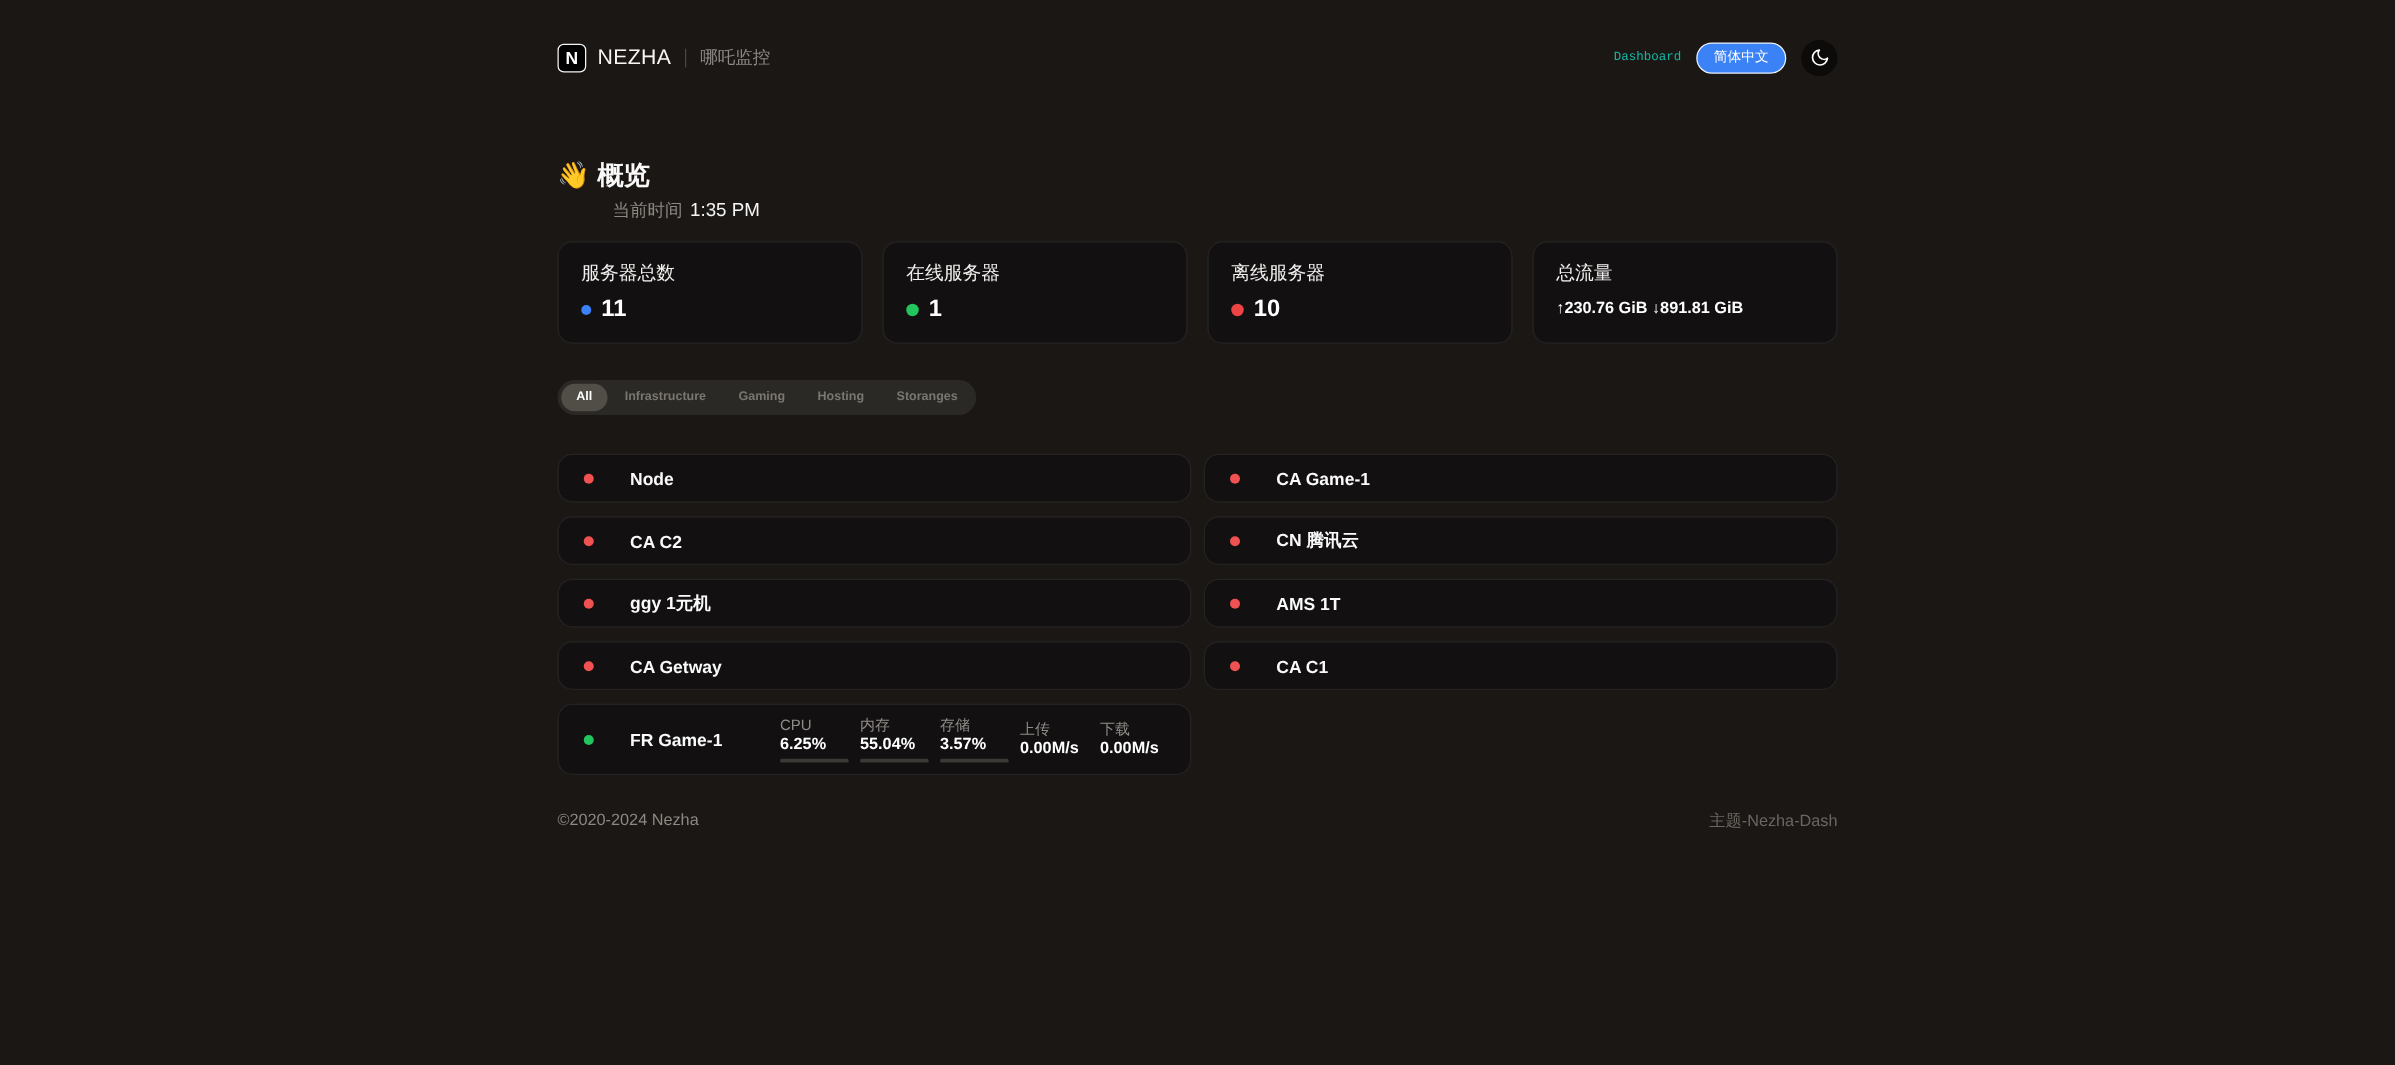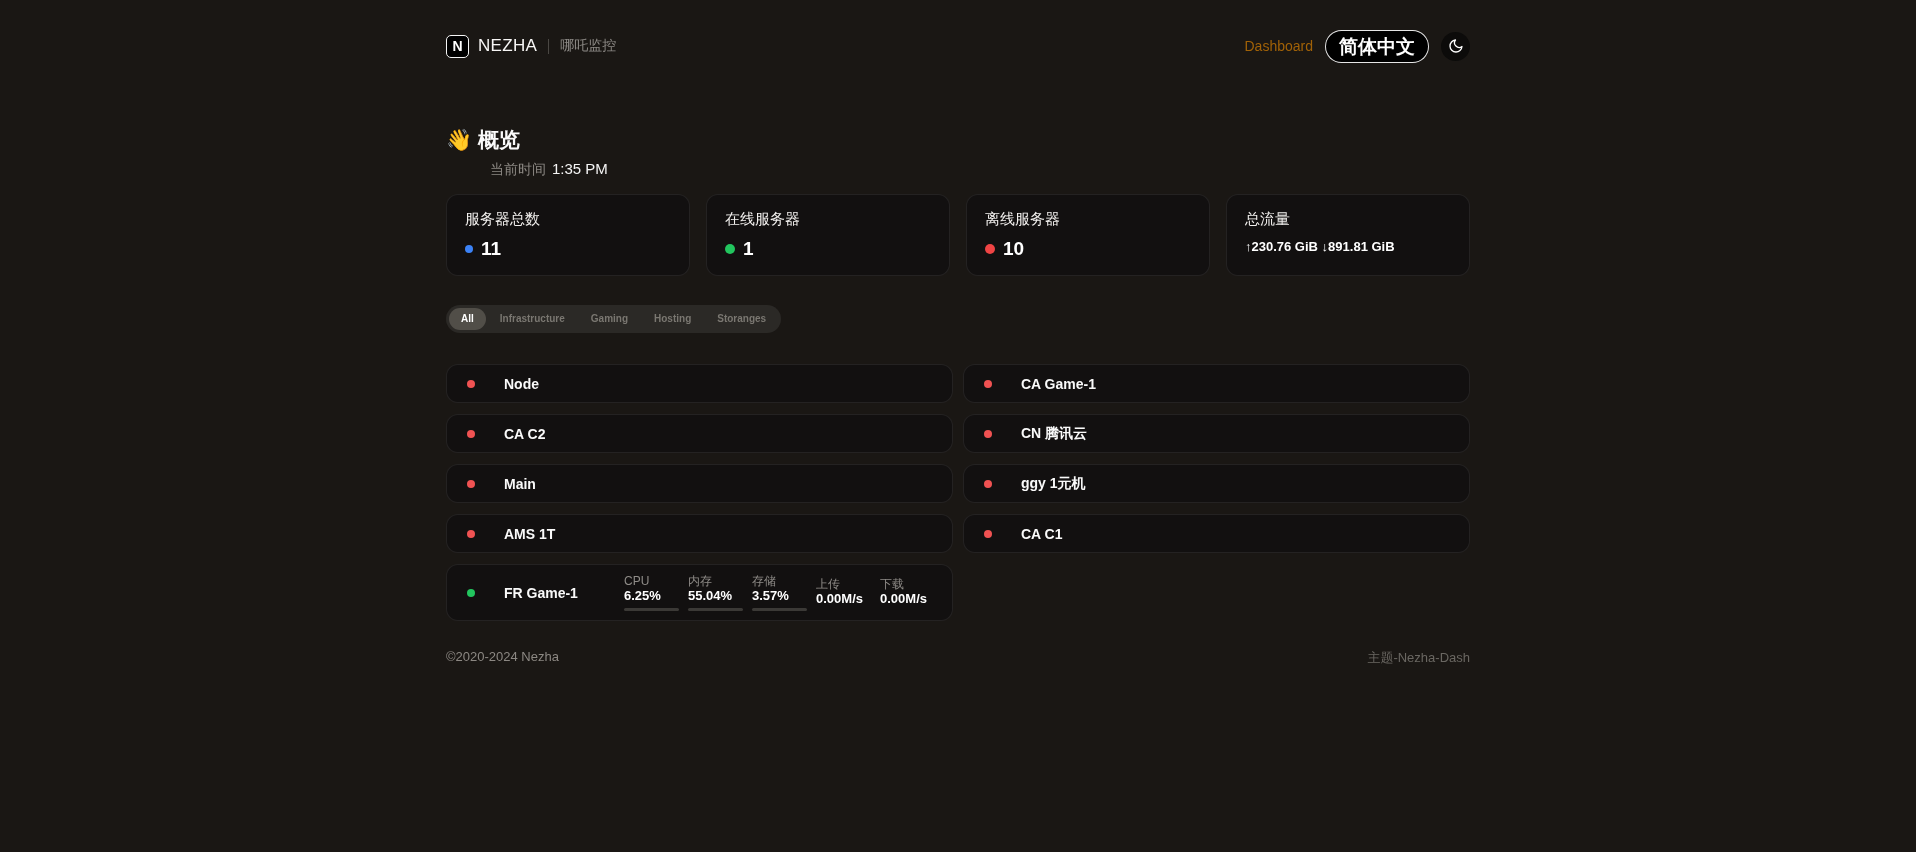--- a/index.html
+++ b/index.html
@@ -16,24 +16,24 @@
   .brand-group { display: flex; align-items: center; }
   .logo-box {
     width: 23px; height: 23px; background: #000; border: 1.5px solid #f5f5f5;
     border-radius: 5px; display: flex; align-items: center; justify-content: center;
     font-weight: bold; font-size: 14px; color: #fff;
   }
   .brand-name { margin-left: 9px; font-size: 17px; font-weight: 500; color: #f7f6f5; letter-spacing: 0.3px; }
   .brand-divider { width: 1px; height: 15px; background: #4a4743; margin: 0 11px; }
   .brand-sub { font-size: 14px; color: #8c8985; }
   .header-right { display: flex; align-items: center; gap: 12px; }
-  .nav-link { font-size: 14px; color: #a16207; cursor: pointer; }
+  .nav-link { font-size: 10px; color: #14b8a6; cursor: pointer; font-family: Liberation Mono, monospace; }
   .lang-pill {
-    background: #000000; color: #fff; border: 1px solid rgba(255,255,255,0.9);
-    border-radius: 999px; font-size: 19px; font-weight: 700;
+    background: #3b82f6; color: #fff; border: 1px solid rgba(255,255,255,0.9);
+    border-radius: 999px; font-size: 11px; font-weight: 400;
     padding: 6px 13px; cursor: pointer; line-height: 1;
   }
   .icon-btn {
     width: 29px; height: 29px; border-radius: 50%; background: #0c0b0a;
     display: flex; align-items: center; justify-content: center; cursor: pointer; border: none;
   }
 
   
   .overview { margin-top: 60px; }
   .overview-title { font-size: 21px; font-weight: bold; color: #fafafa; }
@@ -172,29 +172,29 @@
     <div class="row">
       <span class="dot" style="background: rgb(240, 82, 82);"></span>
       <span class="srv-name">CA C2</span>
     </div>
     <div class="row">
       <span class="dot" style="background: rgb(240, 82, 82);"></span>
       <span class="srv-name">CN 腾讯云</span>
     </div>
     <div class="row">
       <span class="dot" style="background: rgb(240, 82, 82);"></span>
-      <span class="srv-name">Main</span>
-    </div>
-    <div class="row">
-      <span class="dot" style="background: rgb(240, 82, 82);"></span>
       <span class="srv-name">ggy 1元机</span>
     </div>
     <div class="row">
       <span class="dot" style="background: rgb(240, 82, 82);"></span>
       <span class="srv-name">AMS 1T</span>
+    </div>
+    <div class="row">
+      <span class="dot" style="background: rgb(240, 82, 82);"></span>
+      <span class="srv-name">CA Getway</span>
     </div>
     <div class="row">
       <span class="dot" style="background: rgb(240, 82, 82);"></span>
       <span class="srv-name">CA C1</span>
     </div>
     <div class="row expanded">
       <span class="dot" style="background: rgb(34, 197, 94);"></span>
       <span class="srv-name">FR Game-1</span>
       <div class="stats">
         <div class="stat-col">

